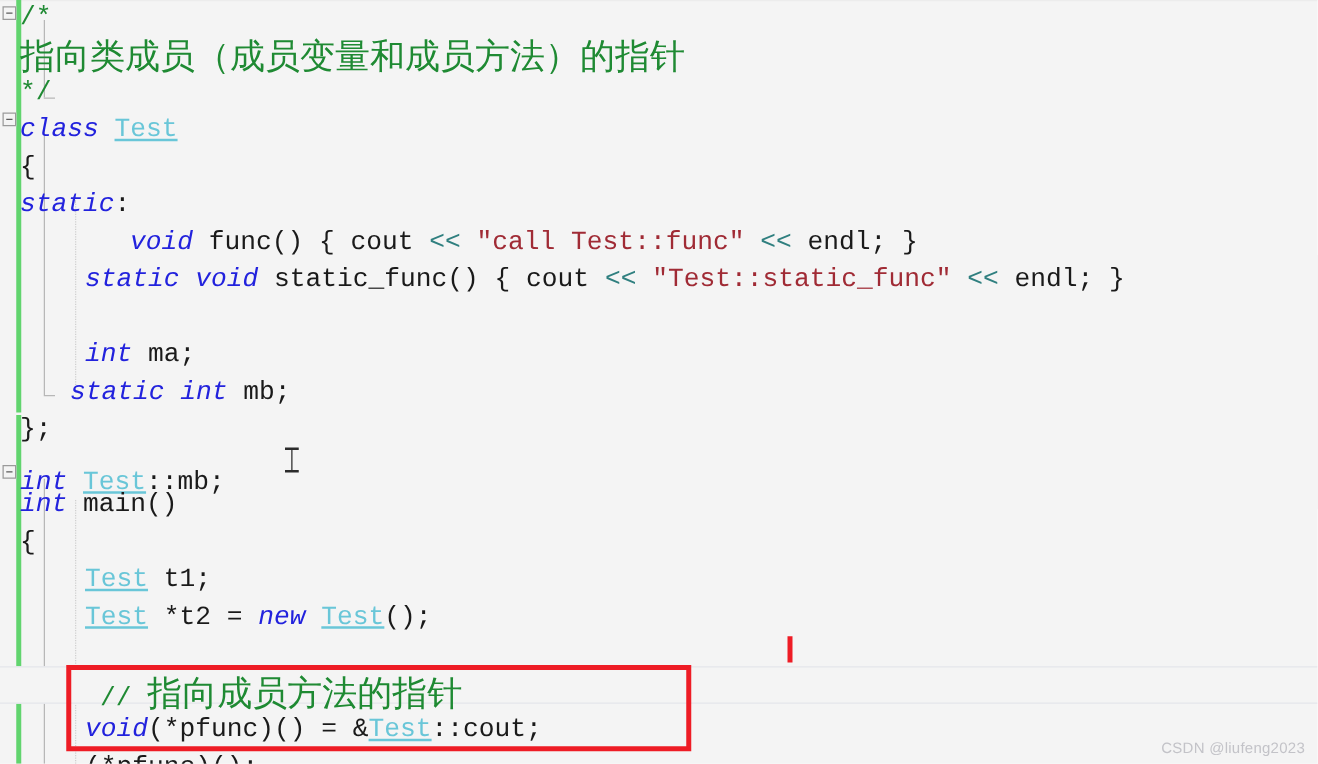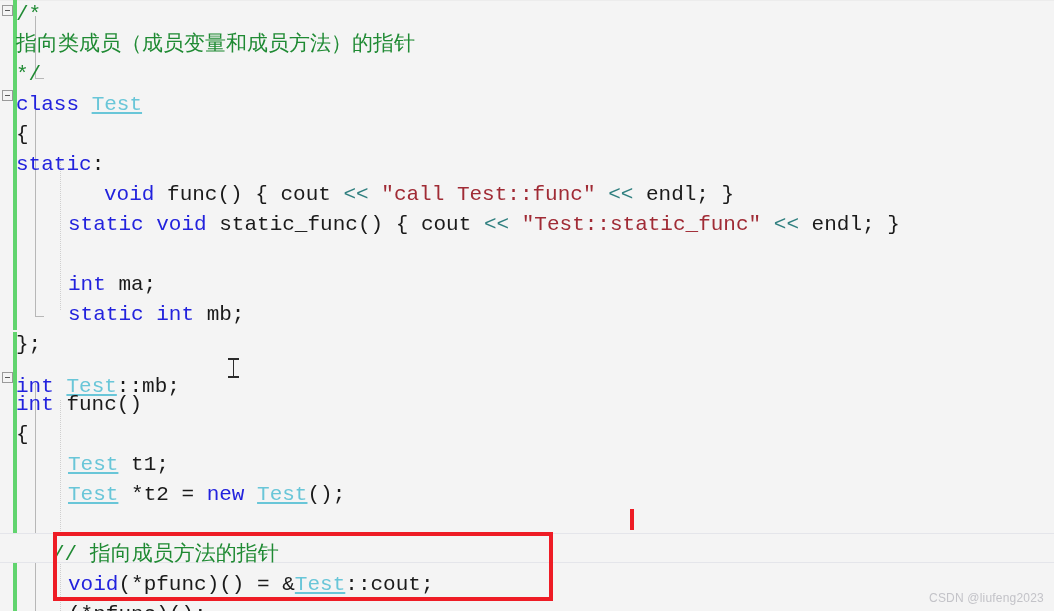--- a/index.html
+++ b/index.html
@@ -70,26 +70,26 @@
     height: 30px;
     line-height: 30px;
     white-space: pre;
     font-size: 21px;
     letter-spacing: 0px;
     color: #1a1a1a;
   }
   .line .code { display: inline; }
 
   .cjk {
-    font-family: Liberation Mono, monospace;
-    font-size: 21px;
-  }
-
-  
-  .kw       { color: #2222dd; }       
+    font-family: Liberation Sans, sans-serif;
+    font-size: 28px;
+  }
+
+  
+  .kw       { color: #2222dd; font-style: italic; }       
   .type     { color: #69c6d8; text-decoration: underline; }       
   .str      { color: #a02b35; }       
   .op       { color: #2f7f7f; }       
   .cmt      { color: #1f8a33; }       
   .plain    { color: #1a1a1a; }
 
   
   .current-line {
     position: absolute;
     left: 0;
@@ -183,29 +183,29 @@
       <div class="line" style="top: 0px; left: 16px;"><span class="code cmt">/*</span></div>
       <div class="line" style="top: 30px; left: 16px;"><span class="code cmt cjk">指向类成员（成员变量和成员方法）的指针</span></div>
       <div class="line" style="top: 60px; left: 16px;"><span class="code cmt">*/</span></div>
       <div class="line" style="top: 90px; left: 16px;"><span class="code kw">class</span><span class="code plain"> </span><span class="code type">Test</span></div>
       <div class="line" style="top: 120px; left: 16px;"><span class="code plain">{</span></div>
       <div class="line" style="top: 150px; left: 16px;"><span class="code kw">static</span><span class="code plain">:</span></div>
       <div class="line" style="top: 180px; left: 68px; margin-left: 36px;"><span class="code kw">void</span><span class="code plain"> func() { cout </span><span class="code op">&lt;&lt;</span><span class="code plain"> </span><span class="code str">"call Test::func"</span><span class="code plain"> </span><span class="code op">&lt;&lt;</span><span class="code plain"> endl; }</span></div>
       <div class="line" style="top: 210px; left: 68px;"><span class="code kw">static</span><span class="code plain"> </span><span class="code kw">void</span><span class="code plain"> static_func() { cout </span><span class="code op">&lt;&lt;</span><span class="code plain"> </span><span class="code str">"Test::static_func"</span><span class="code plain"> </span><span class="code op">&lt;&lt;</span><span class="code plain"> endl; }</span></div>
       <div class="line" style="top: 240px; left: 16px;"><span class="code plain"></span></div>
       <div class="line" style="top: 270px; left: 68px;"><span class="code kw">int</span><span class="code plain"> ma;</span></div>
-      <div class="line" style="top: 300px; left: 68px;"><span class="code kw">static</span><span class="code plain"> </span><span class="code kw">int</span><span class="code plain"> mb;</span></div>
+      <div class="line" style="top: 300px; left: 56px;"><span class="code kw">static</span><span class="code plain"> </span><span class="code kw">int</span><span class="code plain"> mb;</span></div>
       <div class="line" style="top: 330px; left: 16px;"><span class="code plain">};</span></div>
       <div class="line" style="top: 372px; left: 16px;"><span class="code kw">int</span><span class="code plain"> </span><span class="code type">Test</span><span class="code plain">::mb;</span></div>
-      <div class="line" style="top: 390px; left: 16px;"><span class="code kw">int</span><span class="code plain"> func()</span></div>
+      <div class="line" style="top: 390px; left: 16px;"><span class="code kw">int</span><span class="code plain"> main()</span></div>
       <div class="line" style="top: 420px; left: 16px;"><span class="code plain">{</span></div>
       <div class="line" style="top: 450px; left: 68px;"><span class="code type">Test</span><span class="code plain"> t1;</span></div>
       <div class="line" style="top: 480px; left: 68px;"><span class="code type">Test</span><span class="code plain"> *t2 = </span><span class="code kw">new</span><span class="code plain"> </span><span class="code type">Test</span><span class="code plain">();</span></div>
       <div class="line" style="top: 510px; left: 16px;"><span class="code plain"></span></div>
-      <div class="line" style="top: 540px; left: 52px;"><span class="code cmt">// </span><span class="code cmt cjk">指向成员方法的指针</span></div>
+      <div class="line" style="top: 540px; left: 80px;"><span class="code cmt">// </span><span class="code cmt cjk">指向成员方法的指针</span></div>
       <div class="line" style="top: 570px; left: 68px;"><span class="code kw">void</span><span class="code plain">(*pfunc)() = &amp;</span><span class="code type">Test</span><span class="code plain">::cout;</span></div>
       <div class="line" style="top: 600px; left: 68px;"><span class="code plain">(*pfunc)();</span></div>
     </div>
 
   <div class="annot-rect" style="left:53px; top:532px; width:500px; height:69px;"></div>
 
   <div class="red-caret" style="left:630px; top:509px; height:21px;"></div>
 
   <div class="ibeam" style="left:228px; top:357px;">
     <div class="cap-t"></div>

